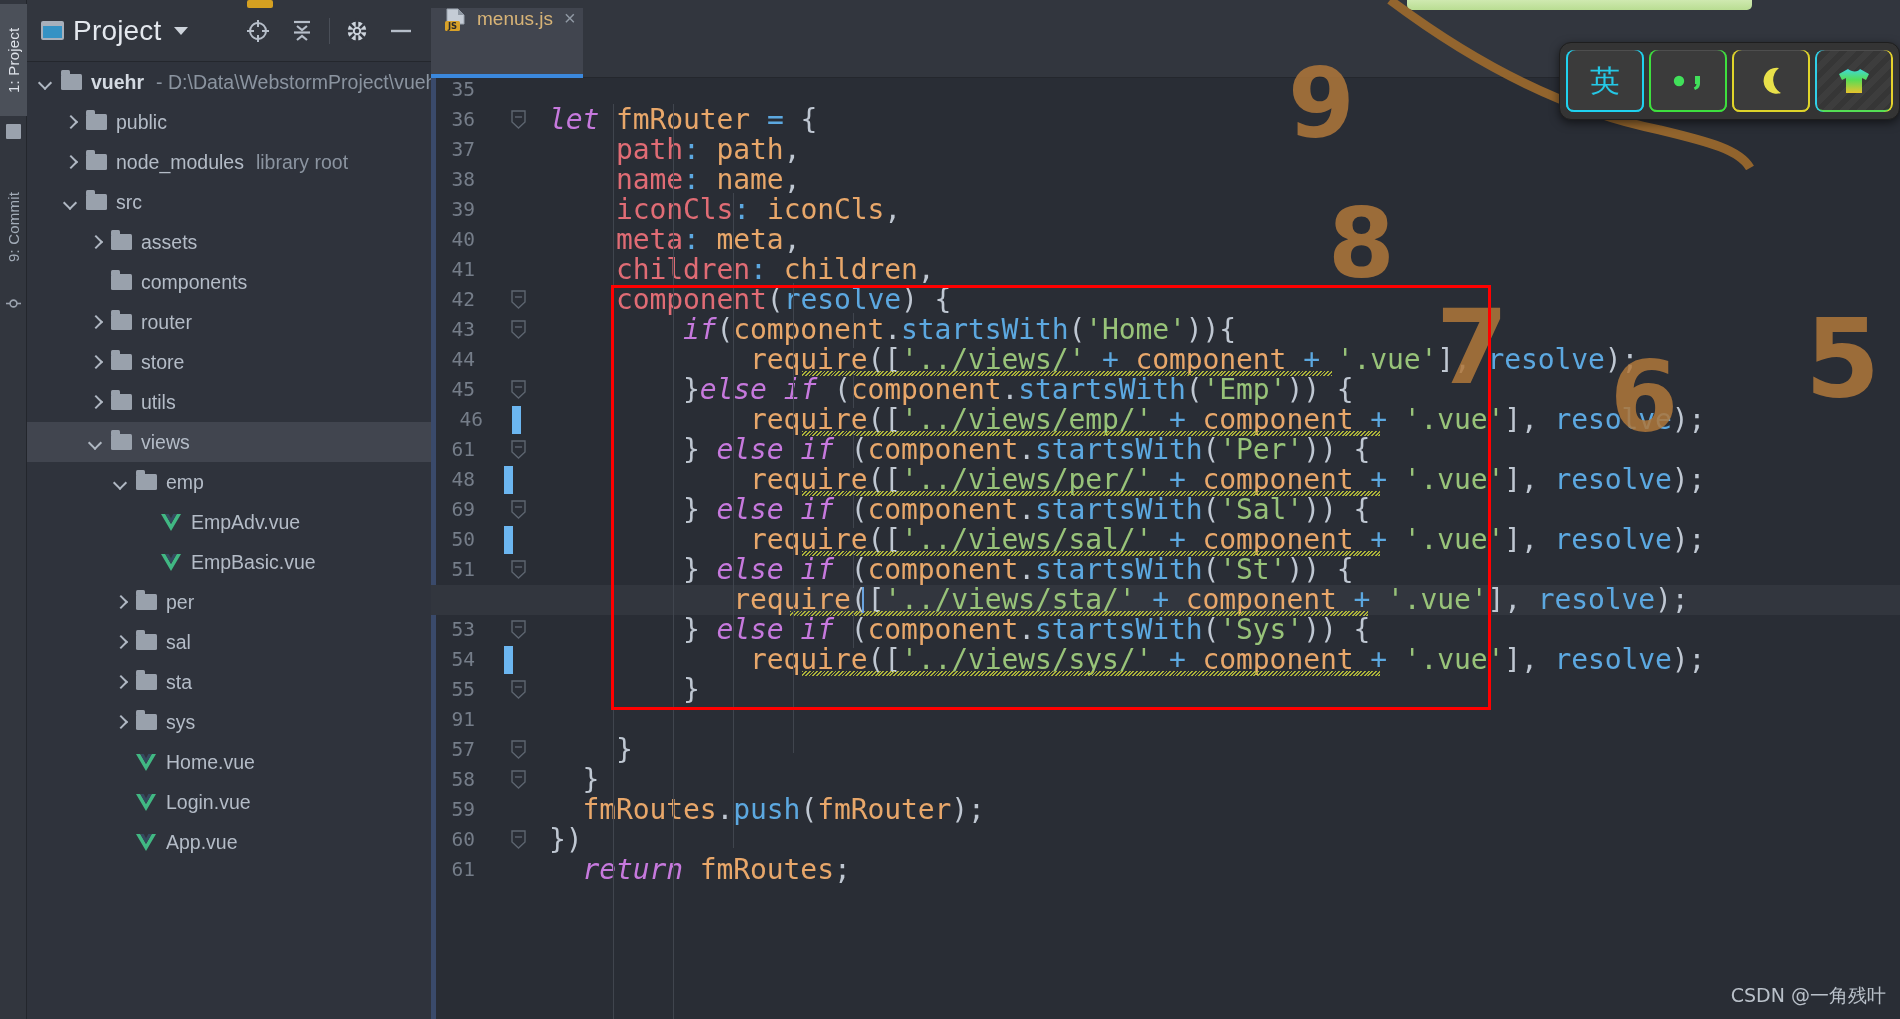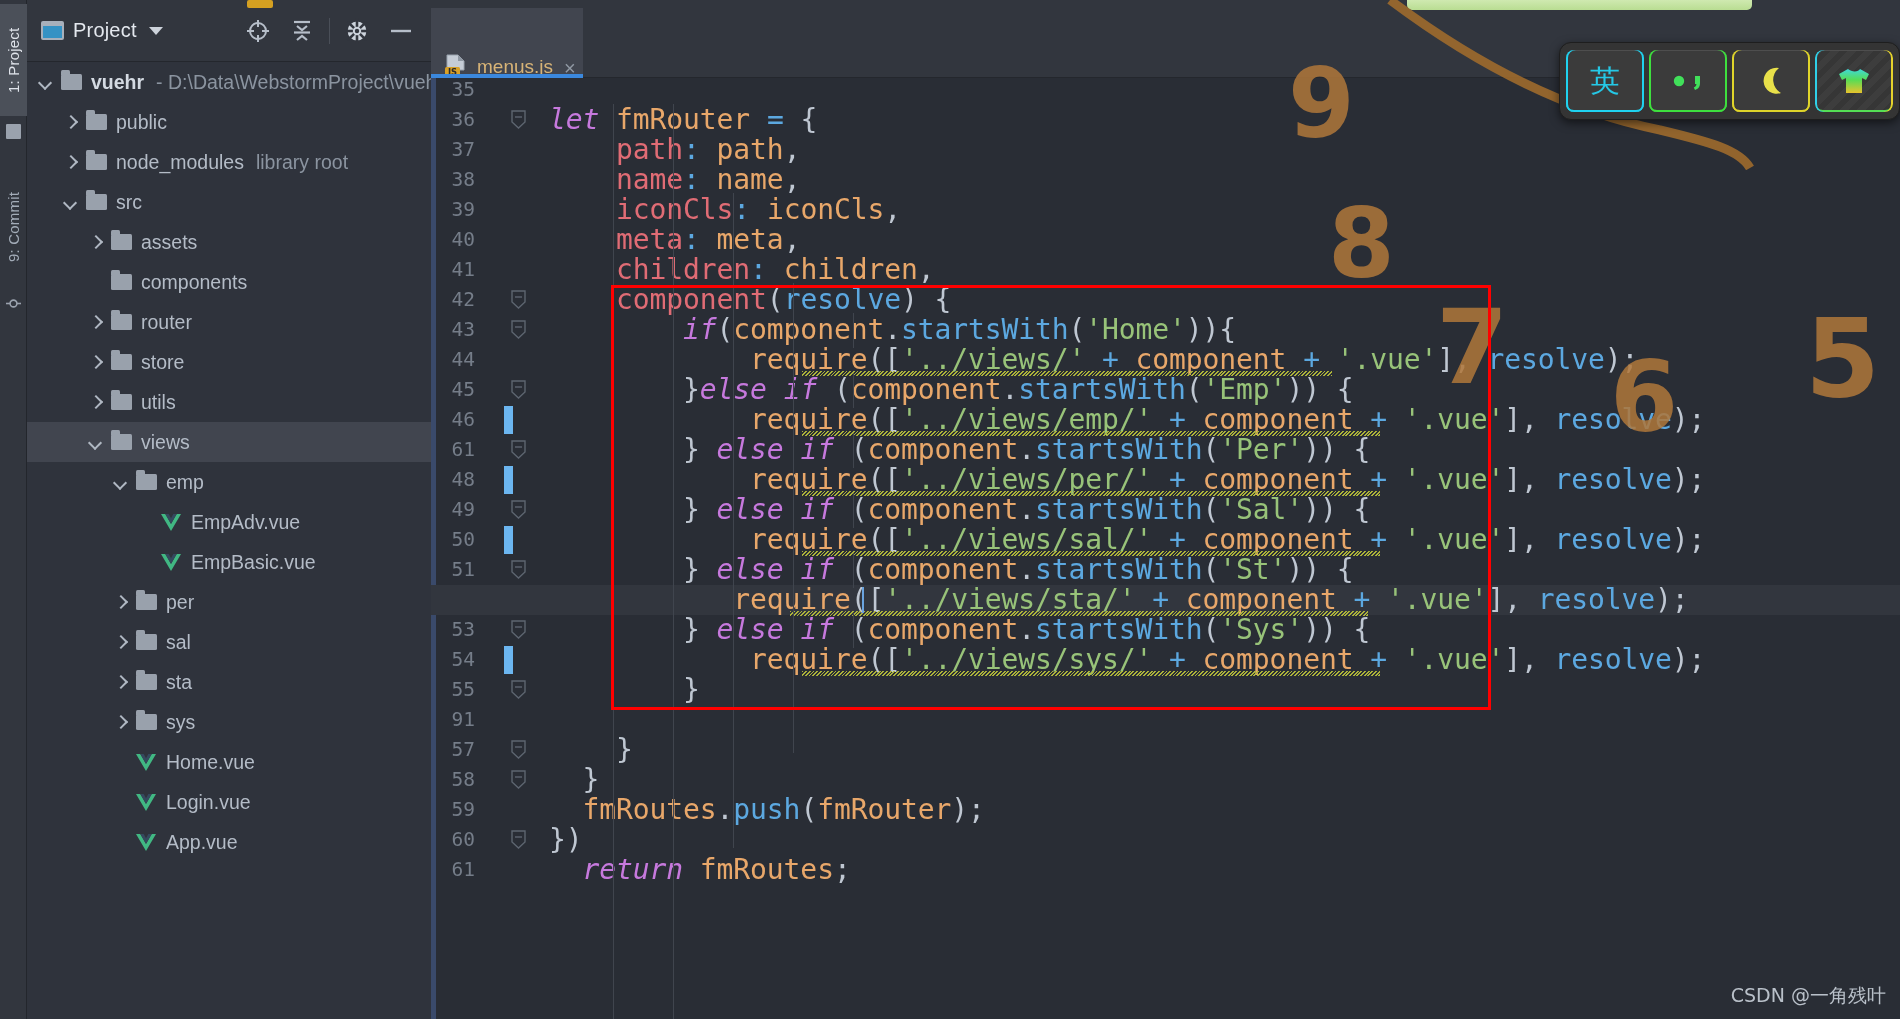--- a/index.html
+++ b/index.html
@@ -42,21 +42,21 @@
   }
   .ph-icon {
     width: 23px; height: 19px; margin-left: 14px; margin-right: 9px;
     border: 2px solid #a8b0bb; border-radius: 2px; background: #3592c4;
     position: relative;
   }
   .ph-icon::after {
     content: ""; position: absolute; left: 0; top: 0; right: 0; height: 3px;
     background: #a8b0bb;
   }
-  .ph-title { color: #e4e8ee; font-size: 20px; letter-spacing: .2px; }
+  .ph-title { color: #e4e8ee; font-size: 28px; letter-spacing: .2px; }
   .ph-caret {
     width: 0; height: 0; margin-left: 12px;
     border-left: 7px solid transparent; border-right: 7px solid transparent;
     border-top: 8px solid #cdd3db;
   }
   .ph-actions { margin-left: auto; display: flex; align-items: center; gap: 0; padding-right: 8px;}
   .ph-btn {
     width: 44px; height: 44px; display: flex; align-items: center; justify-content: center;
     color: #b6bec9;
   }
@@ -100,21 +100,21 @@
   .tlabel.bold { font-weight: bold; color: #d4dae2; }
   .tpath { color: #8b94a0; margin-left: 12px; }
 
   
   .tabbar {
     position: absolute; left: 431px; top: 0; right: 0; height: 78px;
     background: #32363e; border-bottom: 1px solid #24272d;
   }
   .etab {
     position: absolute; left: 0; top: 8px; height: 70px; width: 152px;
-    background: #41454f; display: flex; align-items: flex-end; padding: 16px 12px 0 14px;
+    background: #41454f; display: flex; align-items: flex-start; padding: 0 12px 0 14px;
   }
   .etab::after {
     content: ""; position: absolute; left: 0; right: 0; bottom: 0; height: 4px;
     background: #3b88dd;
   }
   .jsicon {
     width: 22px; height: 24px; flex: 0 0 22px; margin-right: 10px; position: relative;
   }
   .etab-label { color: #d8b477; font-size: 19px; white-space: nowrap; }
   .etab-close { margin-left: 11px; color: #9099a4; font-size: 20px; line-height: 1; }
@@ -486,37 +486,37 @@
         <div class="lrow" style="top: 267px;">
           <div class="lnum">44</div>
         </div>
         <div class="lrow" style="top: 297px;">
           <div class="lnum">45</div>
           <div class="foldmark"><svg width="17" height="20" viewBox="0 0 17 20">
               <path d="M2 1 h13 v11 l-6.5 6 l-6.5 -6 z" fill="none" stroke="#5d6570" stroke-width="1.4"></path>
               <line x1="5" y1="7" x2="12" y2="7" stroke="#5d6570" stroke-width="1.4"></line>
             </svg></div>
         </div>
-        <div class="lrow" style="top: 327px;">
+        <div class="lrow" style="top: 327px; margin-left: 8px;">
           <div class="lnum">46</div>
           <div class="chmark"></div>
         </div>
         <div class="lrow" style="top: 357px;">
           <div class="lnum">61</div>
           <div class="foldmark"><svg width="17" height="20" viewBox="0 0 17 20">
               <path d="M2 1 h13 v11 l-6.5 6 l-6.5 -6 z" fill="none" stroke="#5d6570" stroke-width="1.4"></path>
               <line x1="5" y1="7" x2="12" y2="7" stroke="#5d6570" stroke-width="1.4"></line>
             </svg></div>
         </div>
         <div class="lrow" style="top: 387px;">
           <div class="lnum">48</div>
           <div class="chmark"></div>
         </div>
         <div class="lrow" style="top: 417px;">
-          <div class="lnum">49</div>
+          <div class="lnum">69</div>
           <div class="foldmark"><svg width="17" height="20" viewBox="0 0 17 20">
               <path d="M2 1 h13 v11 l-6.5 6 l-6.5 -6 z" fill="none" stroke="#5d6570" stroke-width="1.4"></path>
               <line x1="5" y1="7" x2="12" y2="7" stroke="#5d6570" stroke-width="1.4"></line>
             </svg></div>
         </div>
         <div class="lrow" style="top: 447px;">
           <div class="lnum">50</div>
           <div class="chmark"></div>
         </div>
         <div class="lrow" style="top: 477px;">

